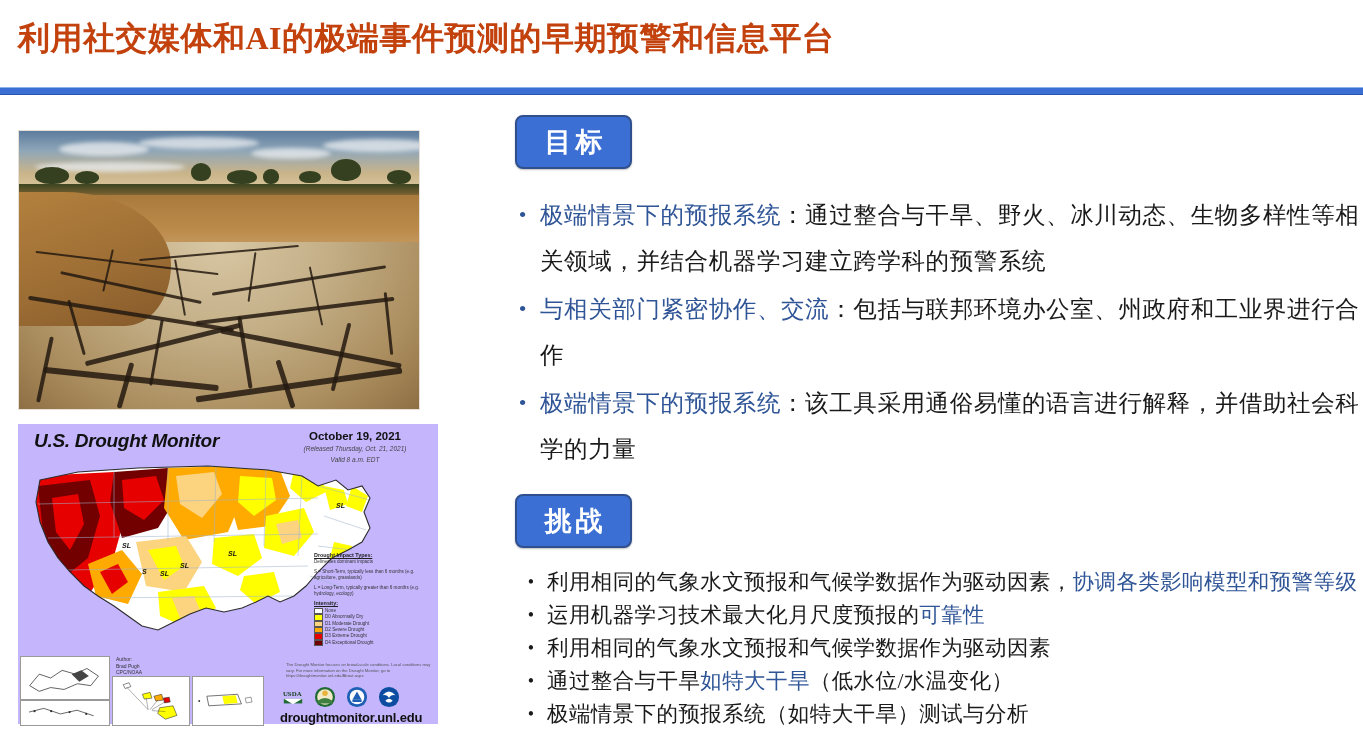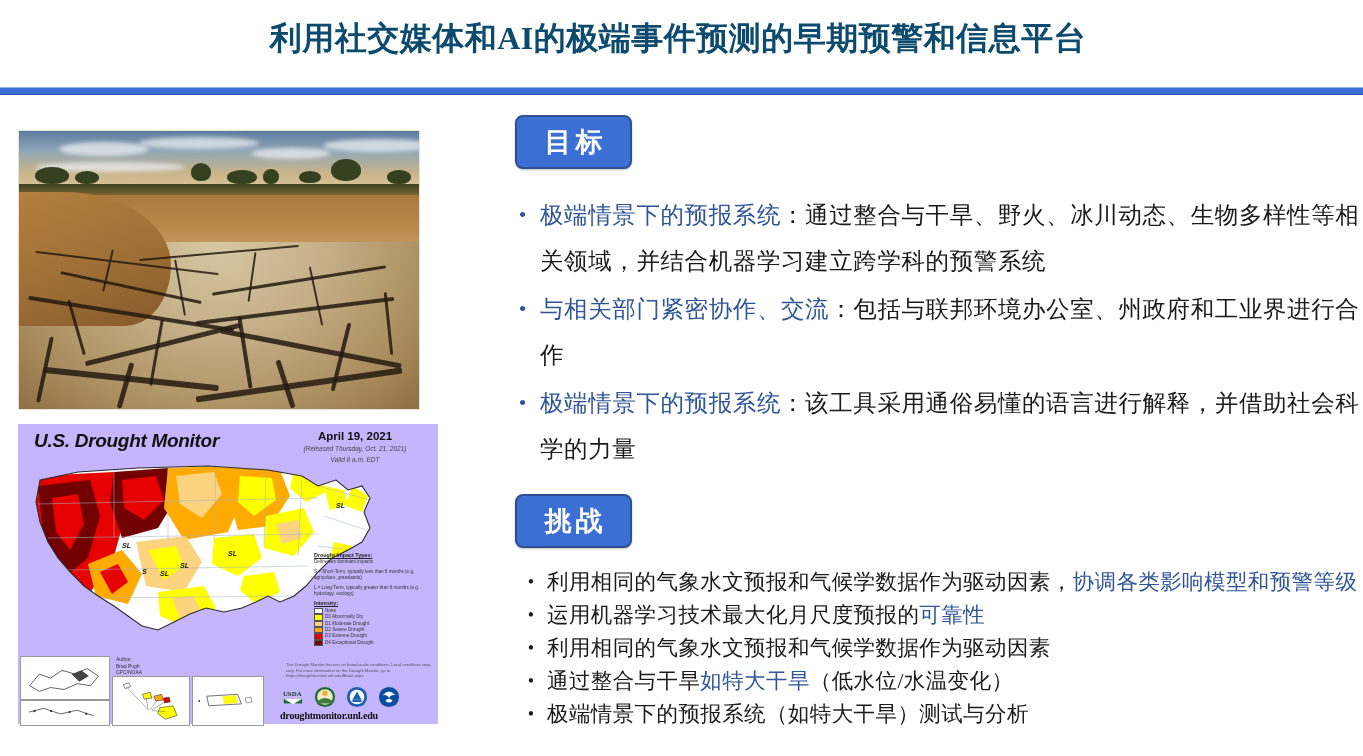--- a/index.html
+++ b/index.html
@@ -19,24 +19,23 @@
   
   .slide-title {
     position: absolute;
     left: 18px;
     top: 16px;
     width: 1320px;
     font-family: "Liberation Serif", "DejaVu Serif", serif;
     font-weight: bold;
     font-size: 32px;
     line-height: 44px;
-    color: #0c4a6e;
+    color: #c2410c;
     letter-spacing: 0.5px;
     white-space: nowrap;
-    text-align: center;
   }
   .title-rule {
     position: absolute;
     left: 0;
     top: 87px;
     width: 1363px;
     height: 8px;
     background: #3b6fd4;
     border-top: 1px solid #8fb0e8;
     border-bottom: 1px solid #2b56ad;
@@ -195,23 +194,23 @@
     box-sizing: border-box;
   }
   .inset-ak { left: 2px;   top: 232px; width: 90px; height: 44px; }
   .inset-ak2{ left: 2px;   top: 276px; width: 90px; height: 26px; }
   .inset-hi { left: 94px;  top: 252px; width: 78px; height: 50px; }
   .inset-pr { left: 174px; top: 252px; width: 72px; height: 50px; }
 
   .site-url {
     position: absolute;
     left: 262px; top: 286px;
-    font-family: Liberation Serif, serif;
+    font-family: Liberation Sans, sans-serif;
     font-weight: bold;
-    font-size: 10px;
+    font-size: 13px;
     color: #111;
     letter-spacing: -0.2px;
   }
   .logo-row {
     position: absolute;
     left: 264px; top: 262px;
     display: flex;
     gap: 10px;
     align-items: center;
   }
@@ -345,21 +344,21 @@
     <div class="crack" style="left:92%; top:30%; width:3px; height:38%; transform:rotate(-6deg);"></div>
     <div class="crack" style="left:6%;  top:56%; width:4px; height:40%; transform:rotate(12deg);"></div>
     <div class="crack" style="left:66%; top:70%; width:5px; height:30%; transform:rotate(-18deg);"></div>
     <div class="crack" style="left:26%; top:72%; width:5px; height:28%; transform:rotate(16deg);"></div>
   </div>
 </div>
 
 <div class="map-frame">
   <div class="map-title">U.S. Drought Monitor</div>
   <div class="map-date">
-    <span>April 19, 2021</span>
+    <span>October 19, 2021</span>
     <span class="sub">(Released Thursday, Oct. 21, 2021)</span>
     <span class="sub">Valid 8 a.m. EDT</span>
   </div>
 
   <svg class="map-canvas" viewBox="0 0 420 210" preserveAspectRatio="none">
 
     <defs>
       <clipPath id="conus">
         <path d="M22,34 L60,26 L120,22 L190,20 L250,24 L284,30 L300,40 L318,34 L330,44 L344,40
                  L352,52 L346,66 L352,82 L344,96 L330,104 L314,112 L300,126 L288,140 L276,150

